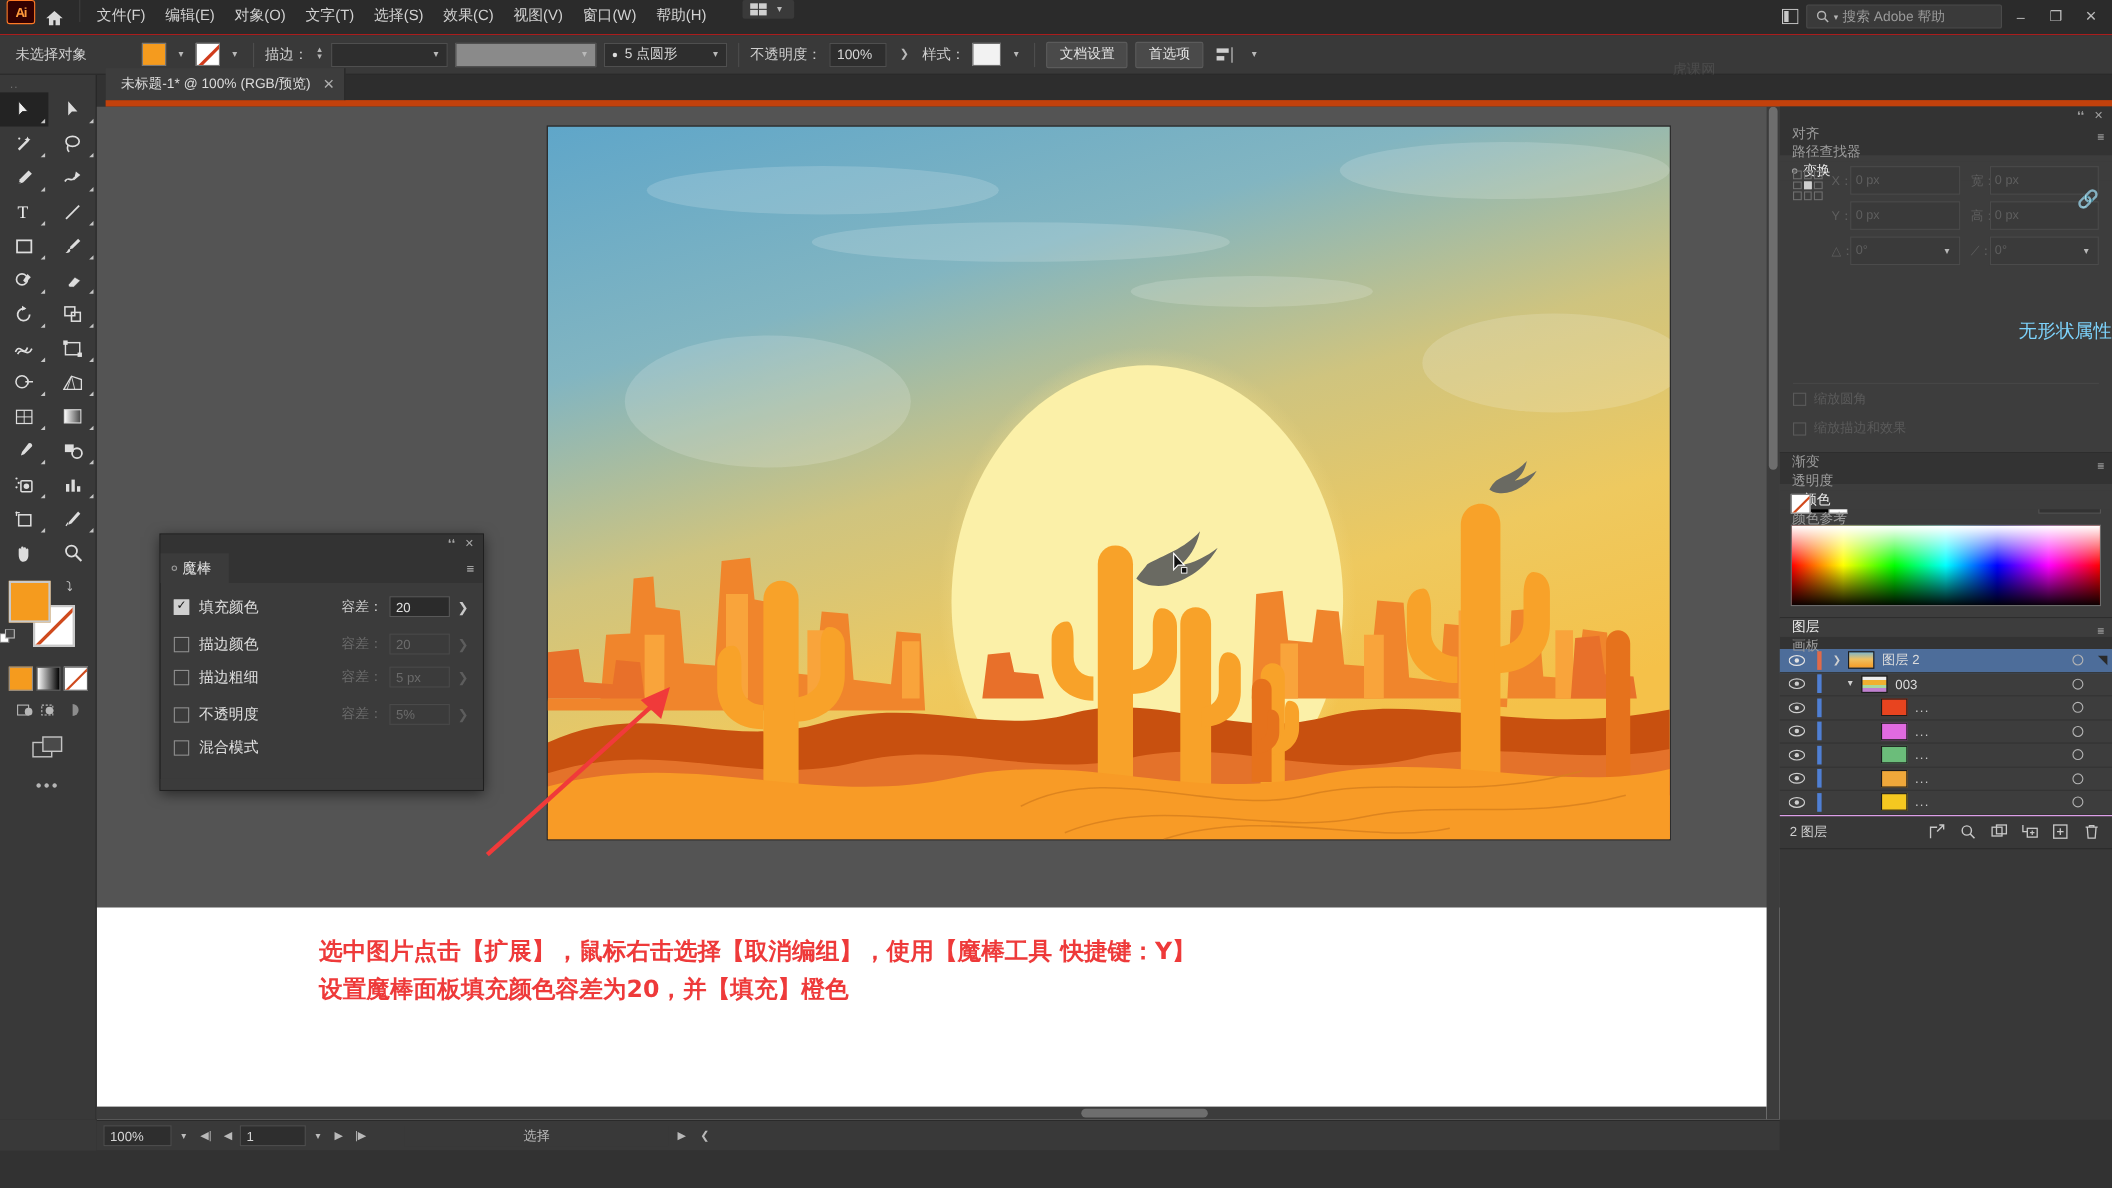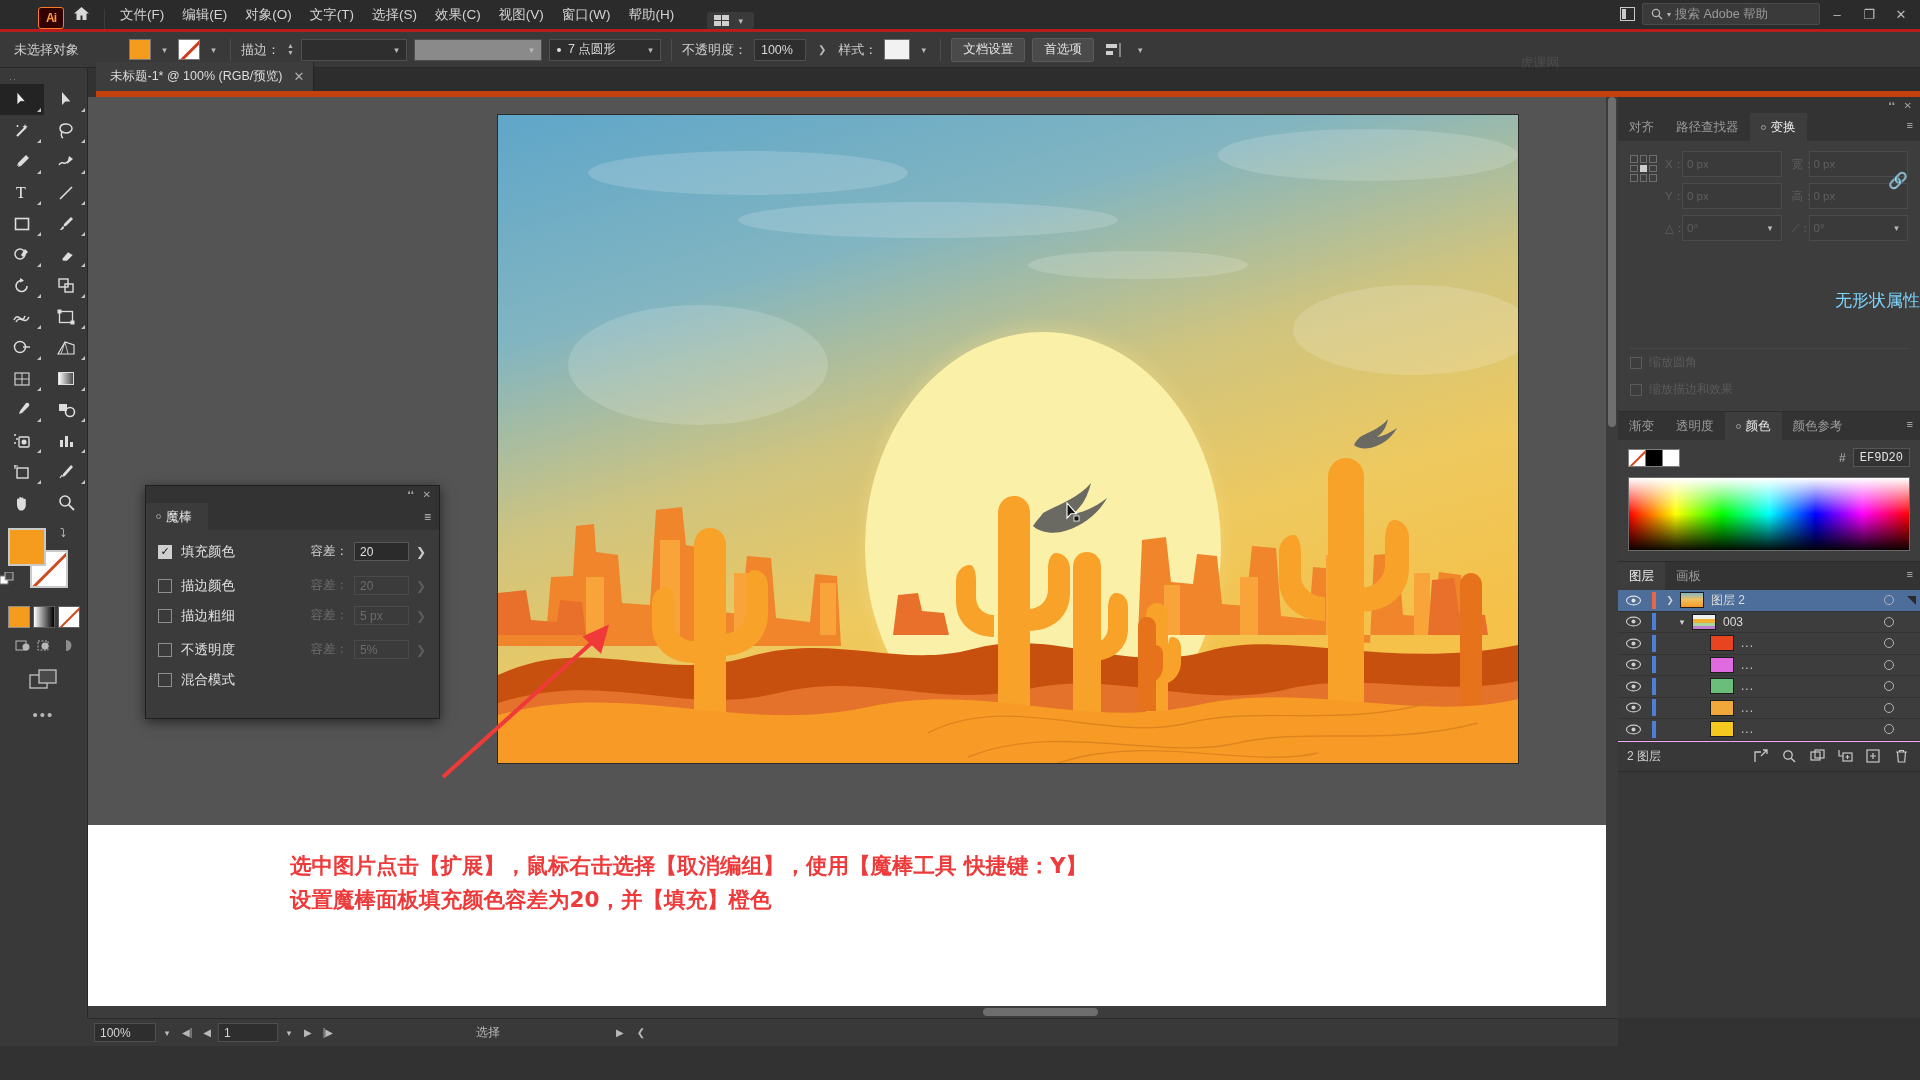--- a/index.html
+++ b/index.html
@@ -9,22 +9,22 @@
     font-family:"Liberation Sans","DejaVu Sans",sans-serif;
     color:#d6d6d6;
     font-size:13px;
     -webkit-font-smoothing:antialiased;
   }
   .app { position:relative; width:1920px; height:1080px; }
 
   
   .menubar {
     position:absolute; left:0; top:0; width:1920px; height:32px;
-    background:#2b2b2b; border-bottom:3px solid #b91c1c;
-    display:flex; align-items:flex-end;padding-left:32px;
+    background:#2b2b2b; border-bottom:1px solid #b91c1c;
+    display:flex; align-items:flex-start;
   }
   .ai-logo {
     width:26px; height:22px; margin-left:6px; background:#330000;
     border:1px solid #ff7a25; border-radius:3px; color:#ff9a3c;
     font-size:12px; font-weight:bold; display:flex; align-items:center;
     justify-content:center; letter-spacing:-1px;
   }
   .home-icon { width:34px; height:32px; display:flex; align-items:center; justify-content:center; }
   .menu-div { width:1px; height:20px; background:#3d3d3d; margin:0 6px; }
   .menu-item {
@@ -196,21 +196,21 @@
   .wfield.dim { background:#3b3b3b; border-color:#4a4a4a; color:#6b6b6b; }
   .warrow { color:#c9c9c9; font-size:12px; width:12px; text-align:center; }
   .warrow.dim { color:#5d5d5d; }
   .wand-foot { height:10px; background:#3b3b3b; }
 
   
   .rightcol { position:absolute; left:1618px; top:97px; width:302px; height:921px; background:#383838; }
   .rp { border-bottom:1px solid #2c2c2c; }
   .rp-bar { height:16px; background:#333; display:flex; align-items:center;
     justify-content:flex-end; gap:9px; padding-right:8px; color:#a0a0a0; font-size:10px; }
-  .rp-tabs { height:28px; background:#333; display:flex; align-items:stretch; position:relative; }
+  .rp-tabs { height:28px; background:#333; display:flex; align-items:stretch; position:relative;flex-direction:column; }
   .rp-tab {
     display:flex; align-items:center; gap:5px; padding:0 11px;
     font-size:12.5px; color:#9d9d9d;
   }
   .rp-tab.active { background:#3d3d3d; color:#ececec; }
   .rp-menu { position:absolute; right:7px; top:8px; color:#bdbdbd; font-size:11px; line-height:9px; }
   .rp-body { background:#3d3d3d; }
 
   
   .xf-body { padding:10px 12px 14px 12px; display:flex; gap:8px; position:relative; }
@@ -360,21 +360,21 @@
       <span></span>
       <span class="caret">▾</span>
     </div>
     <div class="cb-dd graybar">
       <span></span>
       <span class="caret">▾</span>
     </div>
     <div class="cb-dd profile-dd">
       <span style="display:flex;align-items:center;gap:7px;">
         <b style="width:4px;height:4px;background:#ddd;border-radius:50%;display:block"></b>
-        <span>7 点圆形</span>
+        <span>5 点圆形</span>
       </span>
       <span class="caret">▾</span>
     </div>
     <div class="cb-sep"></div>
     <span class="cb-label">不透明度：</span>
     <div class="cb-field opacity-val">100%</div>
     <span class="sb-arrow">❯</span>
     <span class="cb-label">样式：</span>
     <div class="style-sw"></div>
     <span class="caret">▾</span>

